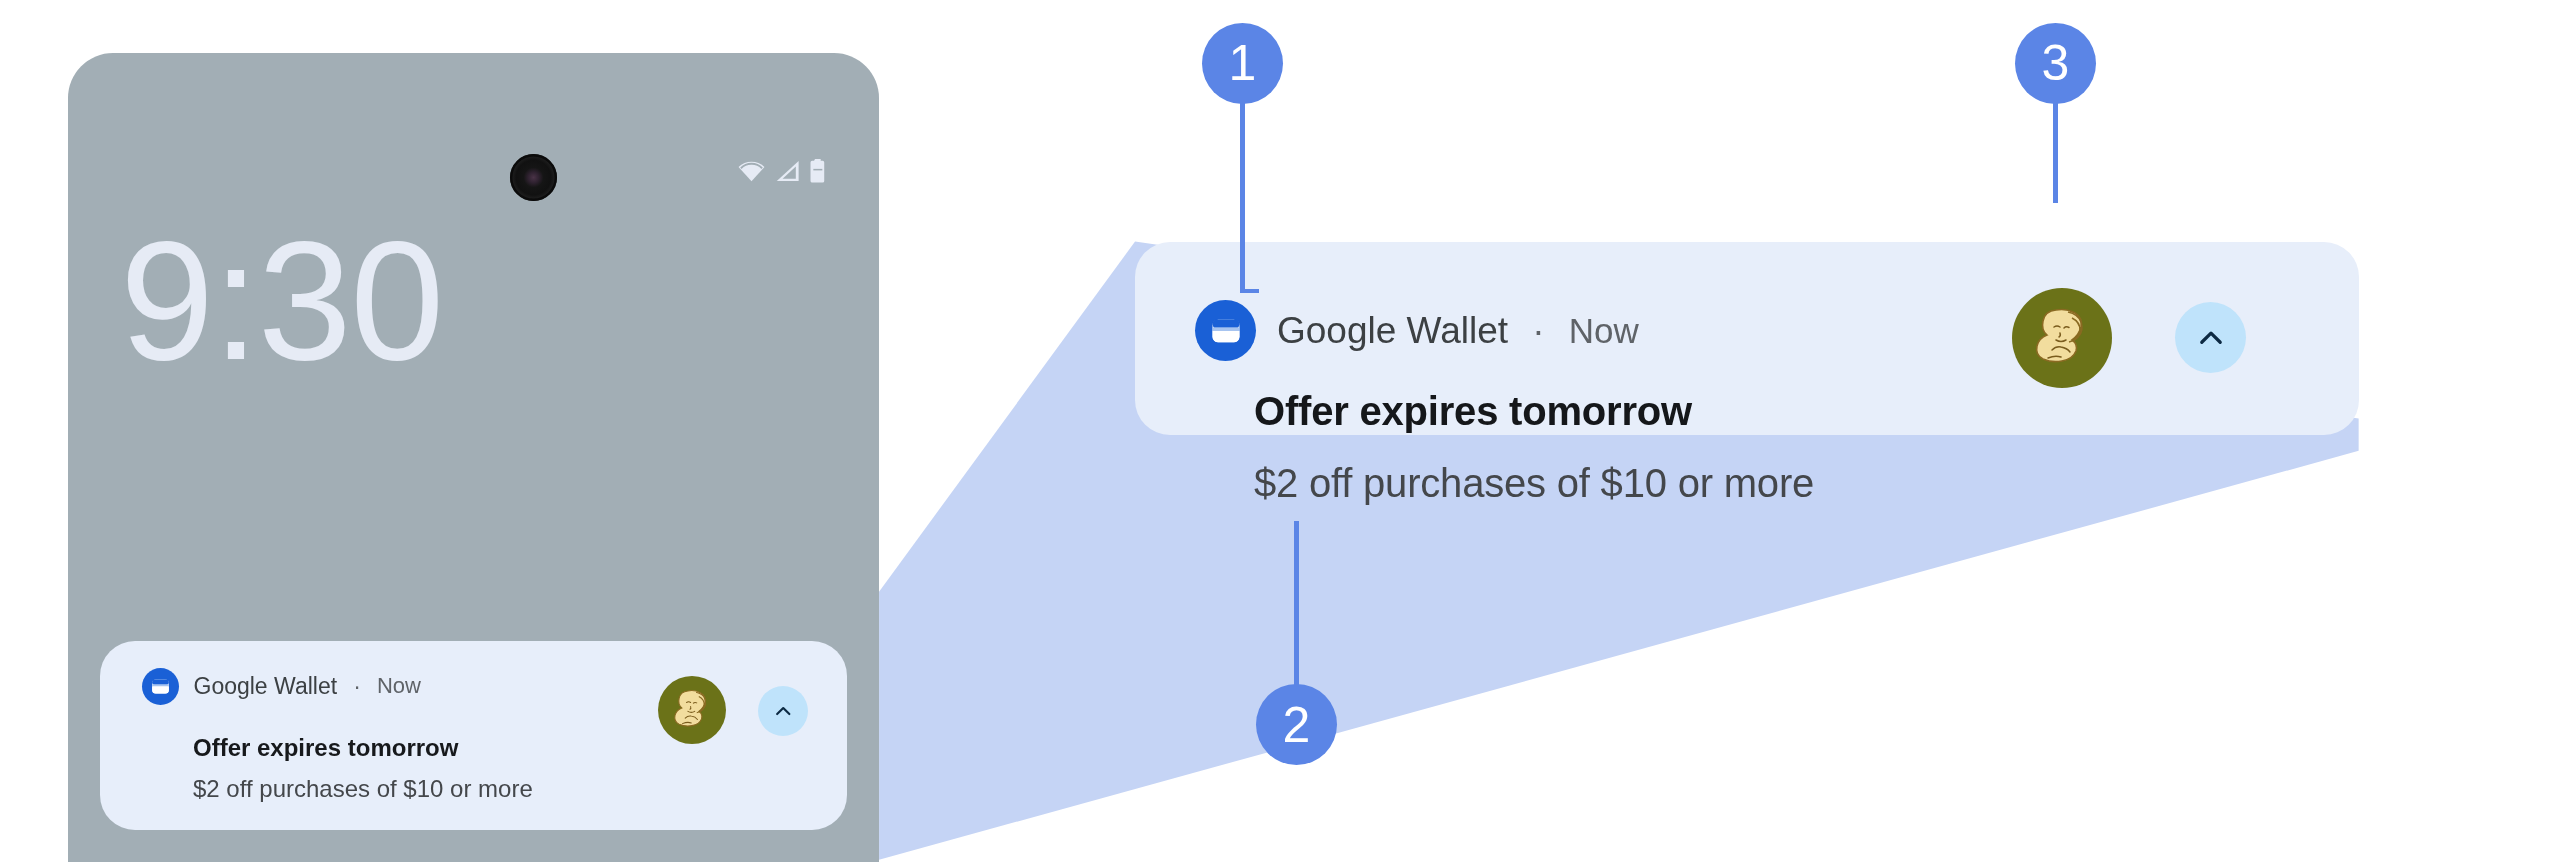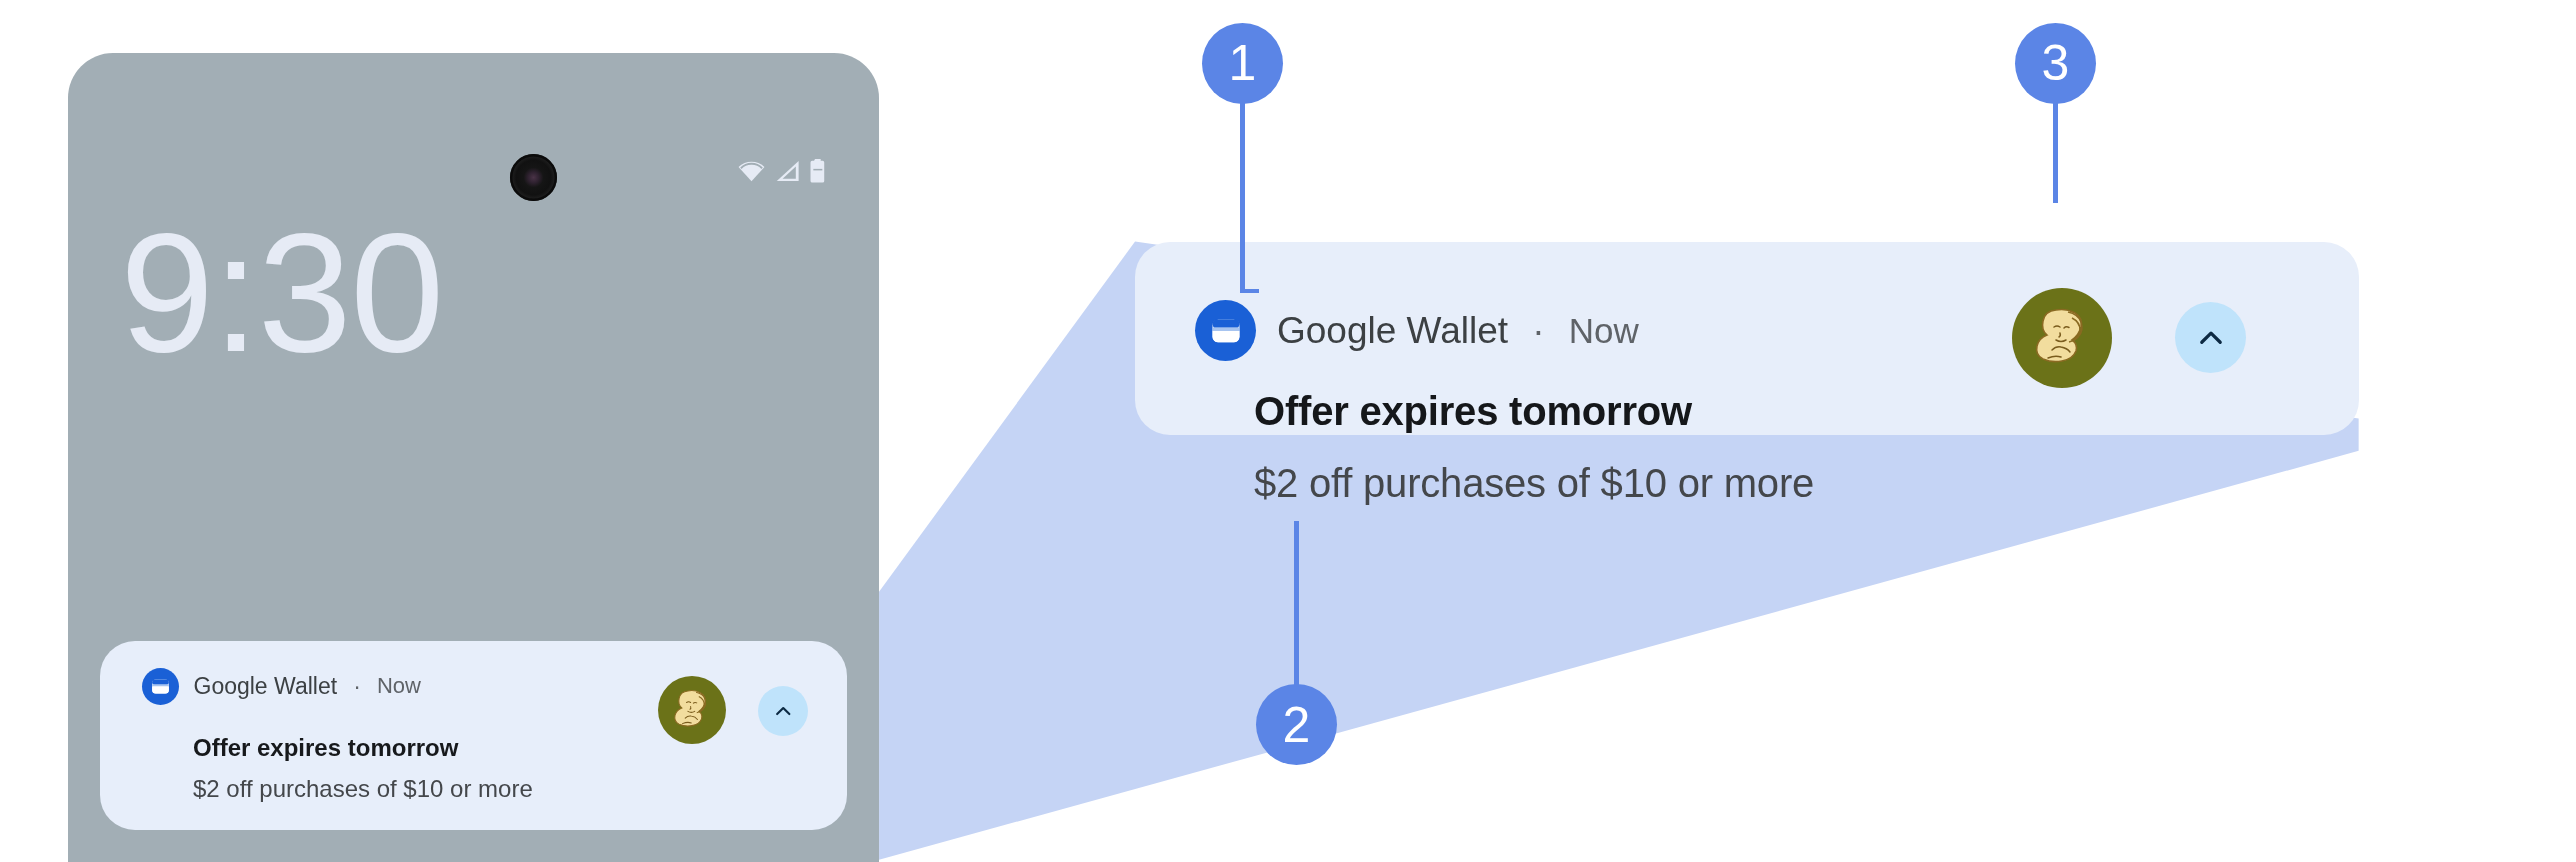--- a/index.html
+++ b/index.html
@@ -51,21 +51,21 @@
     top: 105px;
     display: flex;
     align-items: center;
     gap: 8px;
   }
   #status-icons svg { display: block; }
 
   #phone-clock {
     position: absolute;
     left: 52px;
-    top: 155px;
+    top: 163px;
     font-size: 169px;
     line-height: 1;
     font-weight: 300;
     color: #e6ebf5;
     letter-spacing: -1.6px;
     font-family: "Liberation Sans", sans-serif;
   }
 
   
   #phone-notification {

